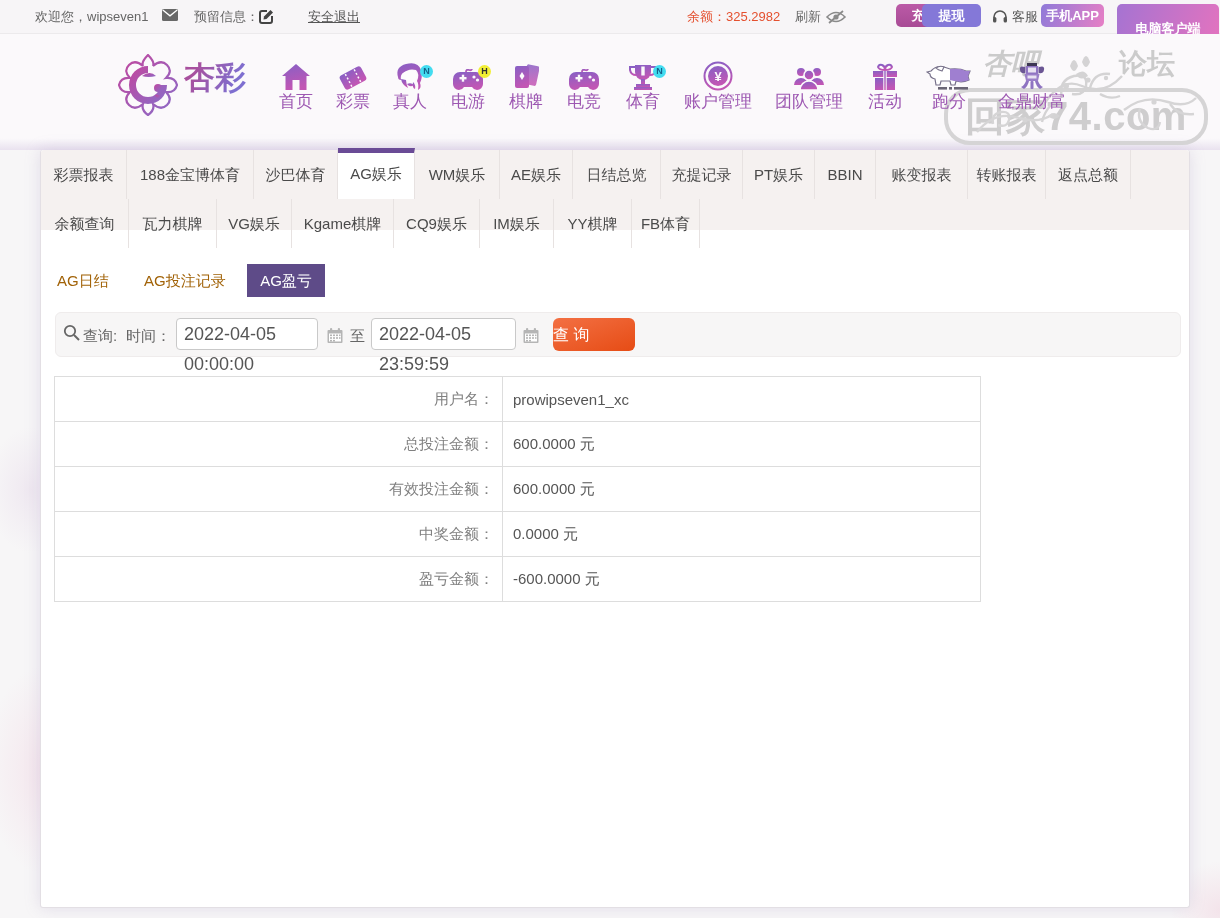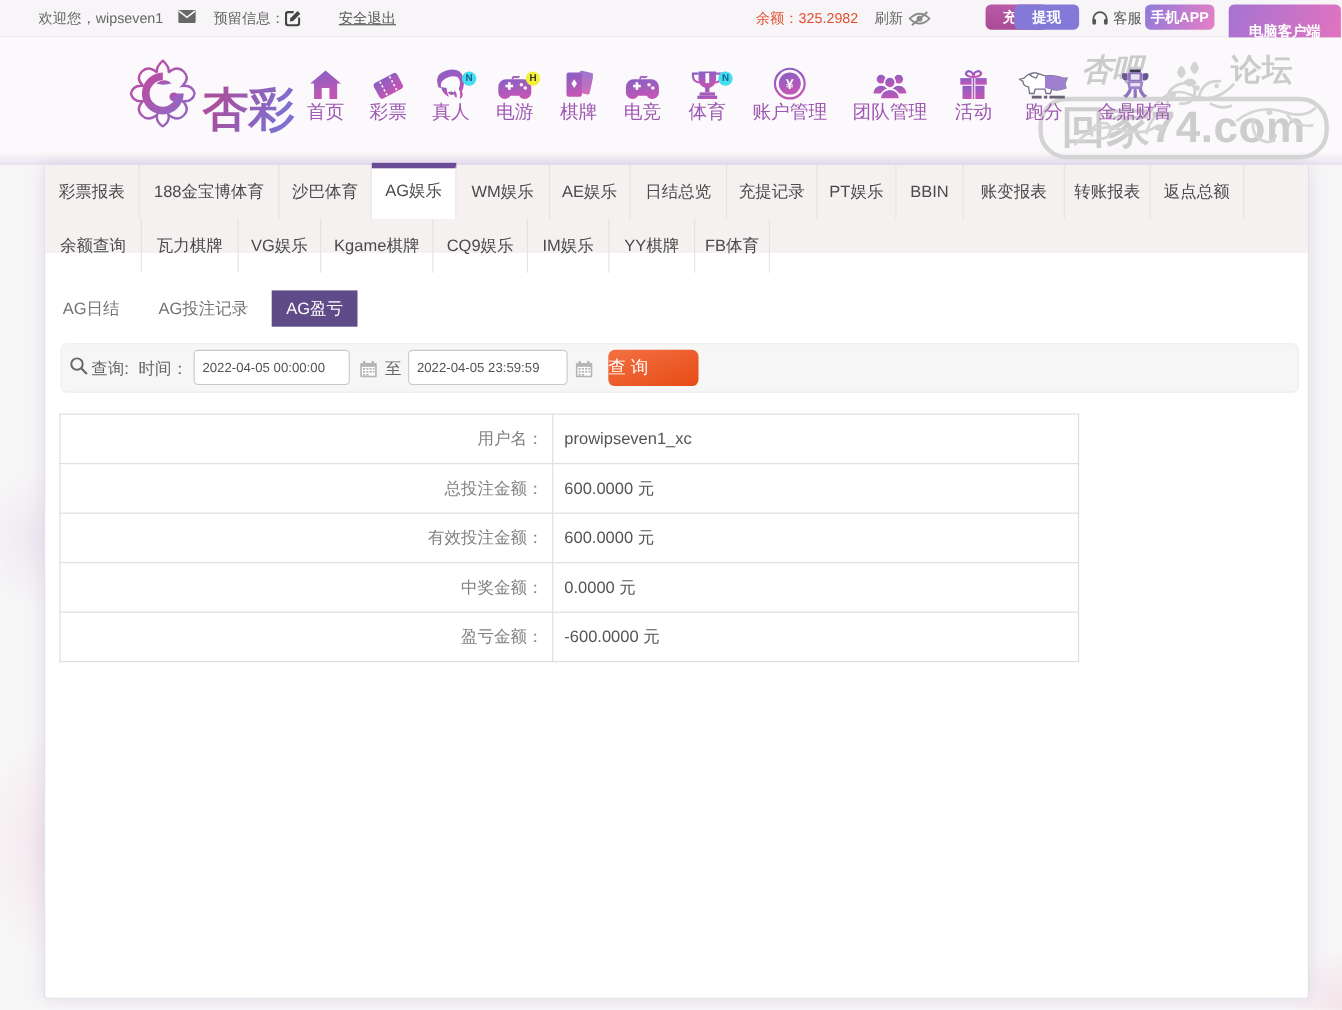--- a/index.html
+++ b/index.html
@@ -13,25 +13,25 @@
 .nav-item .tx{margin-top:1px;line-height:19px;white-space:nowrap;}
 .badge{position:absolute;width:13px;height:13px;border-radius:50%;font-size:9px;font-weight:bold;line-height:13px;text-align:center;top:4px;left:50%;margin-left:10px;}
 .badge.n{background:#43dcf0;color:#15628c;}
 .badge.h{background:#f2ef36;color:#333;}
 .wm{position:absolute;color:#cbcbcb;font-weight:bold;z-index:1;}
 .card{position:absolute;left:40px;top:150px;width:1150px;height:758px;background:#fff;border:1px solid #e3dfe4;border-top:none;box-sizing:border-box;border-radius:3px;box-shadow:0 0 16px rgba(150,130,180,0.22);}
 .tabs{position:absolute;left:0;top:0;width:1148px;height:80px;background:#f5f1f0;border-radius:3px 3px 0 0;}
 .trow{display:flex;height:49px;}
 .tcell{box-sizing:border-box;height:49px;line-height:49px;text-align:center;font-size:15px;color:#4a4a4a;border-right:1px solid #e7e2e1;white-space:nowrap;}
 .tcell.active{background:#fff;border-top:5px solid #6a4b96;line-height:41px;position:relative;top:-2px;height:51px;}
-.subtab{position:absolute;font-size:15px;color:#737373;white-space:nowrap;text-align:right;}
+.subtab{position:absolute;font-size:15px;color:#a16207;white-space:nowrap;text-align:right;}
 .subtab.active{background:#5e4b88;color:#fff;text-align:center;}
 .querybar{position:absolute;left:14px;top:162px;width:1126px;height:45px;background:#f7f6f6;border:1px solid #efecec;box-sizing:border-box;border-radius:6px;}
 .qtext{position:absolute;font-size:15px;color:#666;top:0;height:45px;line-height:45px;}
-.qinput{position:absolute;top:5px;height:32px;box-sizing:border-box;border:1px solid #c9c9c9;border-radius:4px;background:#fff;font-size:12px;color:#555;line-height:30px;padding-left:7px;}
+.qinput{position:absolute;top:5px;height:32px;box-sizing:border-box;border:1px solid #c9c9c9;border-radius:4px;background:#fff;font-size:18px;color:#555;line-height:30px;padding-left:7px;}
 .qbtn{position:absolute;left:497px;top:5px;width:82px;height:33px;background:linear-gradient(160deg,#f37043,#e64c15);border-radius:6px;color:#fff;font-size:16px;text-align:left;line-height:33px;}
 .rtable{position:absolute;left:13px;top:226px;width:927px;border-collapse:collapse;}
 .rtable td{border:1px solid #ddd;height:44px;font-size:15px;padding:0;}
 .rtable td.l{width:439px;text-align:right;color:#808080;padding-right:8px;}
 .rtable td.v{color:#555;padding-left:10px;}
 .deco{position:absolute;border-radius:50%;}
 </style>
 </head>
 <body>
 <div class="deco" style="left:-40px;top:620px;width:170px;height:300px;background:radial-gradient(closest-side,rgba(235,180,205,0.25),rgba(235,180,205,0) 70%);"></div>
@@ -89,21 +89,21 @@
         </defs>
       <g stroke="url(#lg1)" fill="none" stroke-width="2.2">
         <path d="M30 1 Q37 8 35 12 Q43 5 49 11 Q55 17 48 24 Q57 23 59 31 Q57 39 48 38 Q55 45 49 51 Q43 57 35 50 Q37 56 30 61 Q23 56 25 50 Q17 57 11 51 Q5 45 12 38 Q3 39 1 31 Q3 23 12 24 Q5 17 11 11 Q17 5 25 12 Q23 8 30 1 Z"></path>
       </g>
       <path d="M30 12 a19 19 0 1 0 19 19 l-7 0 a12 12 0 1 1 -12 -12 z" fill="url(#lg1)"></path>
       <path d="M24 22 q8 -6 14 0 q-8 2 -14 0 z" fill="url(#lg1)"></path>
       <circle cx="40" cy="34" r="4" fill="url(#lg1)"></circle>
       <path d="M37 41 q5 -1 6 3 q-4 2 -6 -3 z" fill="url(#lg1)"></path>
     </svg>
   </div>
-  <div style="position:absolute;left:184px;top:38px;font-size:42px;font-weight:bold;background:linear-gradient(115deg,#a8509e 20%,#7e6fd0 80%);-webkit-background-clip:text;background-clip:text;color:transparent;letter-spacing:0px;">杏彩</div>
+  <div style="position:absolute;left:184px;top:23px;font-size:31px;font-weight:bold;background:linear-gradient(115deg,#a8509e 20%,#7e6fd0 80%);-webkit-background-clip:text;background-clip:text;color:transparent;letter-spacing:0px;">杏彩</div>
 
   <div id="nav"><svg width="0" height="0">
         <defs>
           <linearGradient id="g" x1="0" y1="0" x2="0.25" y2="1">
             <stop offset="0" stop-color="#8760c5"></stop>
             <stop offset="1" stop-color="#c256b4"></stop>
           </linearGradient>
         </defs>
       </svg><div class="nav-item" style="left:296px;top:27px;transform:translateX(-50%);">
         <div class="ic">

